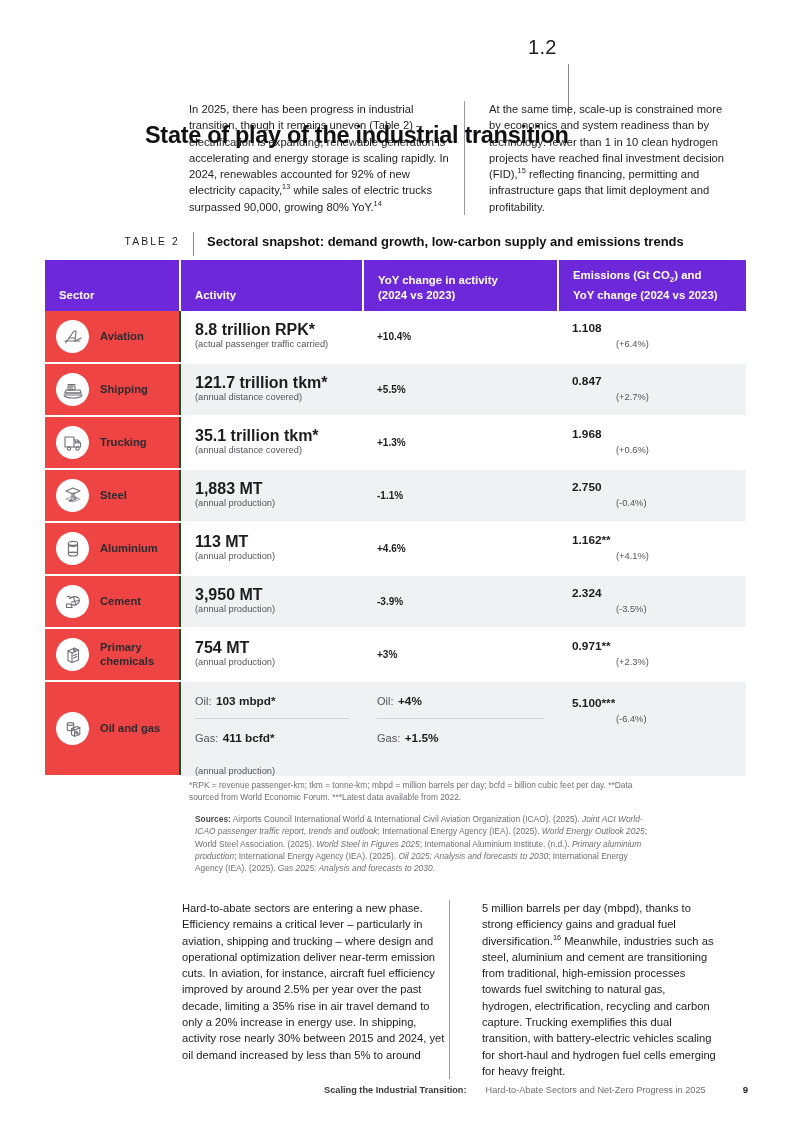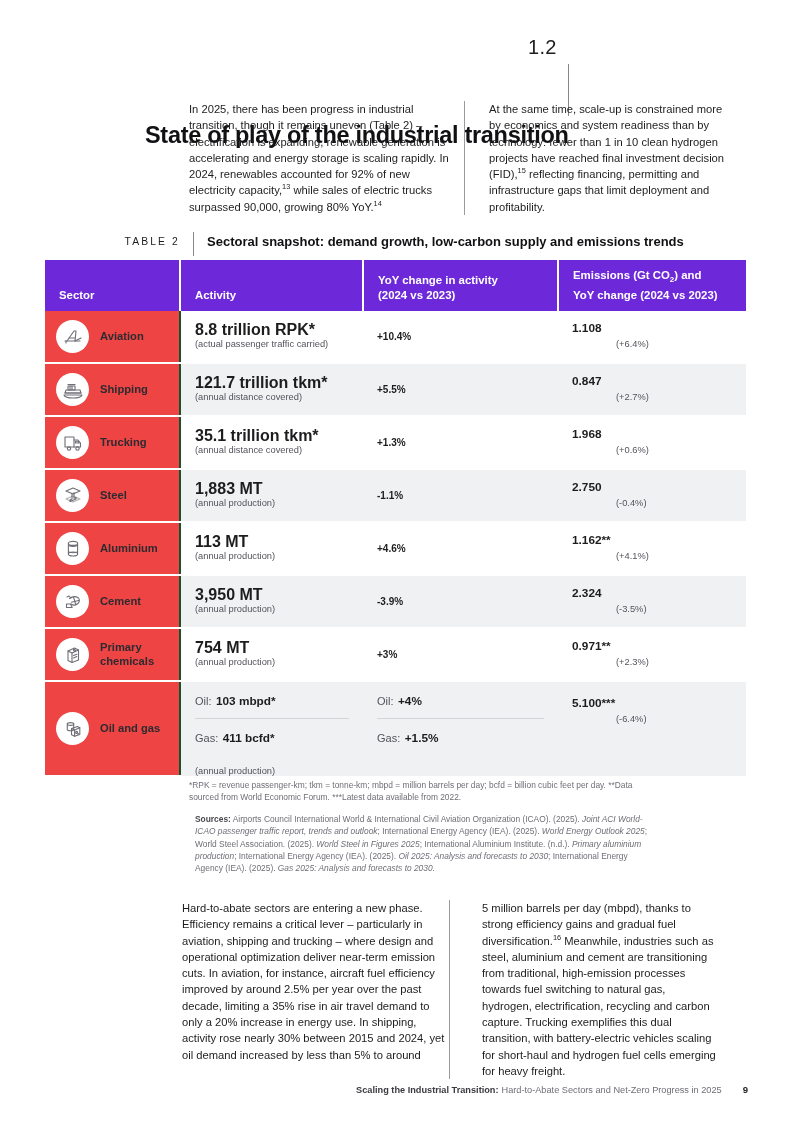--- a/index.html
+++ b/index.html
@@ -160,20 +160,21 @@
   }
   .outro .col { width: 267px; }
   .outro .col.right { padding-left: 32px; border-left: 1px solid #9a9aa0; }
   .outro p { margin: 0; font-size: 11.2px; line-height: 16.3px; color: #1d1d1f; }
 
   
   .footer {
     position: absolute; left: 45px; right: 45px; bottom: 26px;
     display: flex; align-items: baseline; justify-content: flex-end;
     font-size: 9.2px;
+    gap: 16px;
   }
   .footer .ftitle { font-weight: 700; color: #3a3a40; }
   .footer .fsub { color: #6e6e76; padding-left: 3px; }
   .footer .fpage { font-weight: 700; color: #1d1d1f; padding-left: 21px; font-size: 9.6px; }
 </style>
 </head>
 <body>
 
 <div class="heading-row">
   <div class="heading-num">1.2</div>

